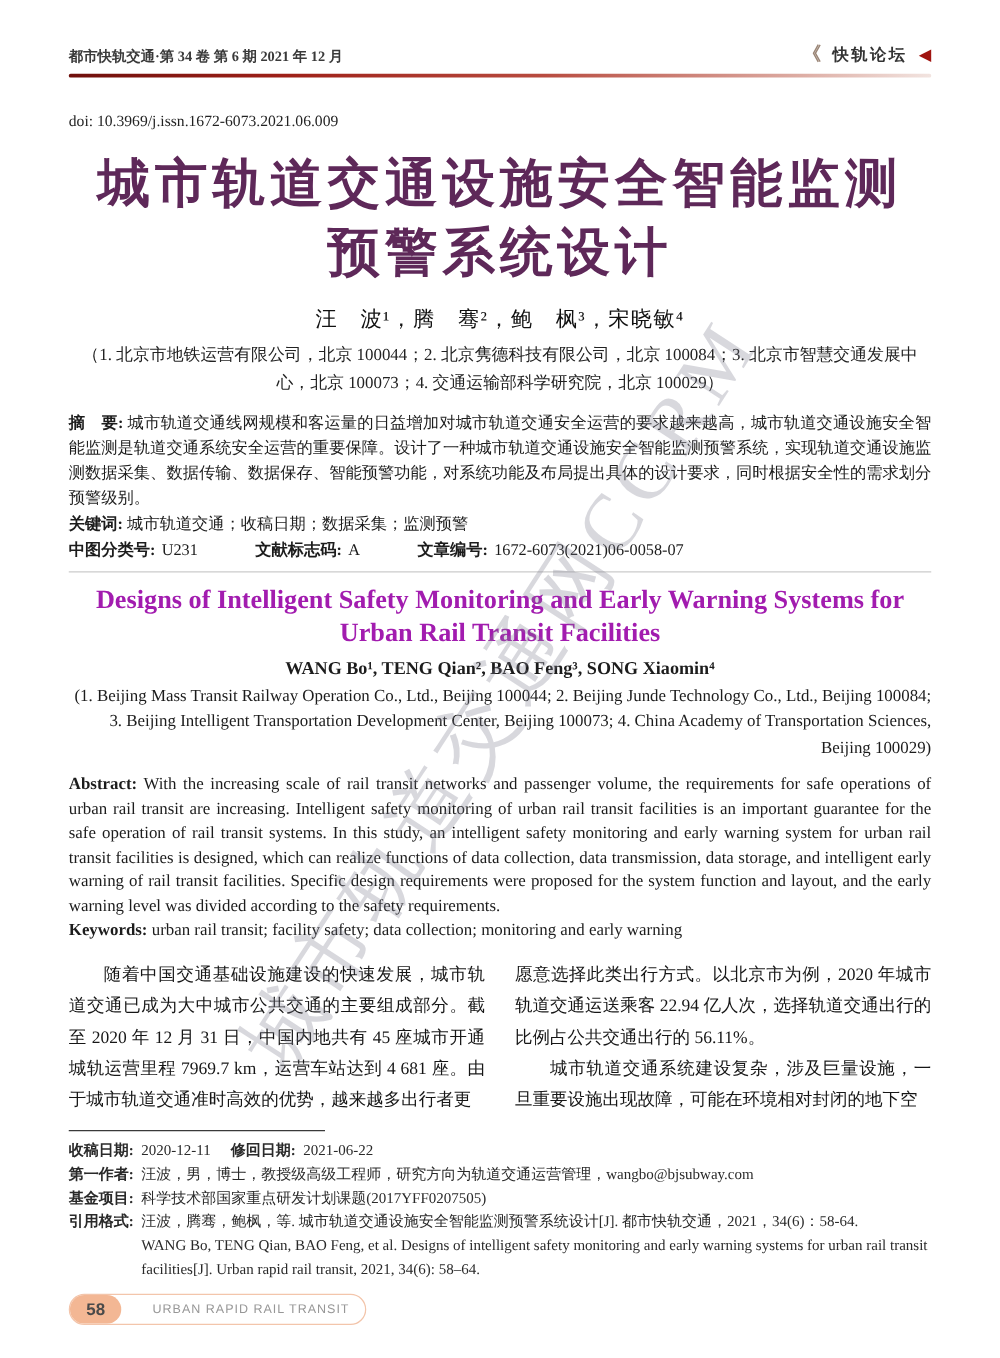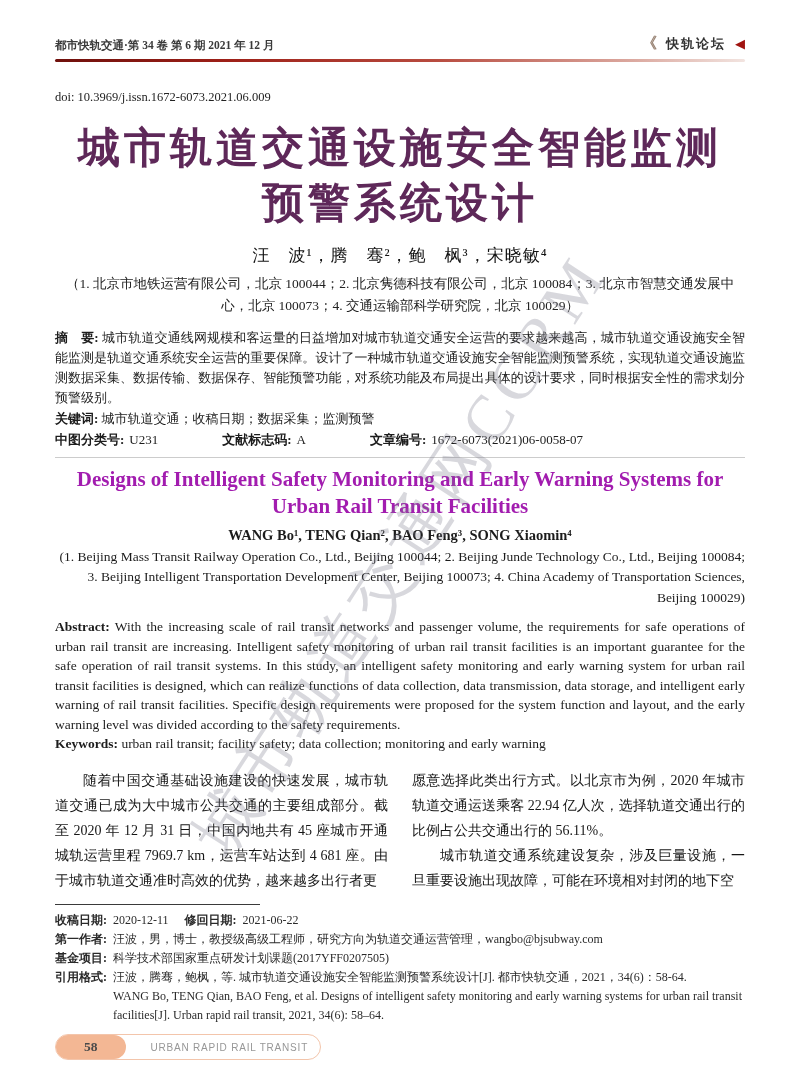--- a/index.html
+++ b/index.html
@@ -19,21 +19,21 @@
 
   
   .cn-title { margin-top: 16px; text-align: center; font-size: 42px; line-height: 1.3; font-weight: bold; color: #5e2859; letter-spacing: 4px; }
 
   .authors-cn { margin-top: 14px; text-align: center; font-size: 17px; color: #111; letter-spacing: 1px; }
   .affil-cn { margin-top: 6px; text-align: center; font-size: 13.5px; line-height: 1.62; color: #222; }
 
   .abs-block { margin-top: 11px; font-size: 13px; line-height: 1.55; text-align: justify; color: #1d1d1d; }
   .lbl { font-weight: bold; }
   .kw-line { margin-top: 1px; font-size: 13px; line-height: 1.55; }
-  .clc-row { margin-top: 1px; font-size: 13px; display: flex; gap: 64px; }
+  .clc-row { margin-top: 1px; font-size: 13px; display: flex; gap: 46px; }
   .clc-row .pair .lbl { margin-right: 5px; }
   .grayline { margin-top: 8px; height: 1px; background: #cccccc; }
 
   
   .en-title { margin-top: 8px; text-align: center; font-size: 21px; font-weight: bold; line-height: 1.3; color: #a21caf; }
   .en-authors { margin-top: 7px; text-align: center; font-size: 14.5px; font-weight: bold; }
   .en-affil { margin-top: 3px; text-align: right; font-size: 13.5px; line-height: 1.5; }
   .en-abs { margin-top: 9px; font-size: 13.5px; line-height: 1.45; text-align: justify; }
   .en-kw { font-size: 13.5px; line-height: 1.5; }
 
@@ -49,21 +49,21 @@
   .fn-line .gap { display: inline-block; width: 16px; }
   .fn-cite { display: flex; }
   .fn-cite .lbl { flex-shrink: 0; margin-right: 6px; white-space: nowrap; }
   .cite-body { flex: 1; }
 
   
   .page-badge { position: absolute; left: 55px; bottom: 26px; display: inline-flex; align-items: stretch;
     border: 1.5px solid #f3c5ab; border-radius: 14px; overflow: hidden; background: #fff;
     font-family: "Liberation Sans", "DejaVu Sans", sans-serif; }
   .page-badge .num { background: #f3b794; color: #4a4a4a; font-size: 13.5px; font-weight: bold;
-    padding: 4px 28px; border-radius: 0 12px 12px 0; display: flex; align-items: center; font-family: Liberation Serif, serif; }
+    padding: 4px 13px; border-radius: 0 12px 12px 0; display: flex; align-items: center; }
   .page-badge .label { color: #979797; font-size: 10px; letter-spacing: 0.8px; padding: 4px 12px 4px 25px; display: flex; align-items: center; }
 
   
   .watermark { position: absolute; left: 50%; top: 555px; transform: translate(-50%, -50%) rotate(-57deg);
     font-size: 64px; color: rgba(125, 125, 142, 0.30); letter-spacing: 6px; white-space: nowrap;
     z-index: 3; pointer-events: none; }
 </style>
 </head>
 <body>
 

